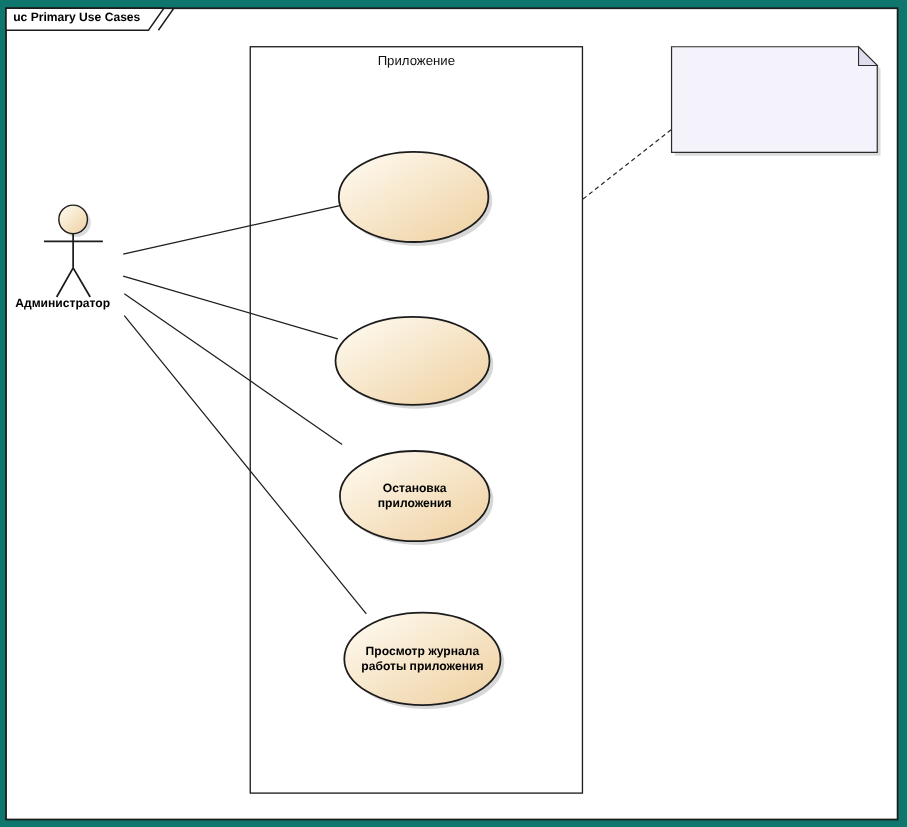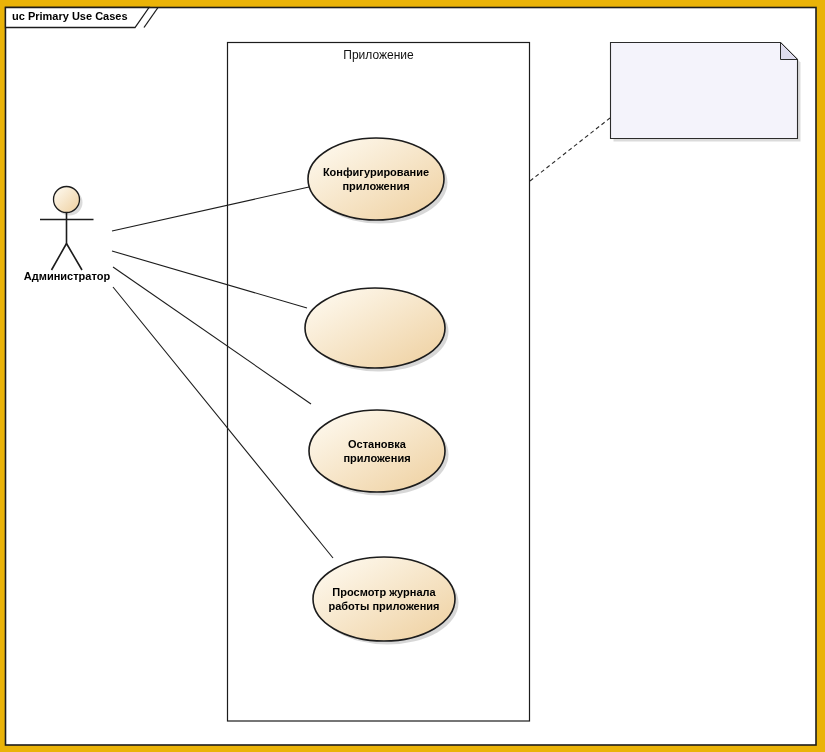--- a/index.html
+++ b/index.html
@@ -5,21 +5,21 @@
   html, body {
     margin: 0;
     padding: 0;
     background: #ffffff;
     font-family: "Liberation Sans", sans-serif;
   }
   .canvas {
     position: relative;
     width: 825px;
     height: 752px;
-    background: #eab308;
+    background: #0f766e;
     overflow: hidden;
   }
   .canvas svg {
     position: absolute;
     left: 0;
     top: 0;
   }
   .lbl {
     position: absolute;
     color: #000000;
@@ -42,21 +42,21 @@
   }
   .note-text {
     left: 619px;
     top: 57px;
     width: 172px;
     font-size: 11px;
     line-height: 14.5px;
     color: #000000;
   }
   .actor-label {
-    left: 14px;
+    left: 4px;
     top: 270px;
     width: 106px;
     text-align: center;
     font-size: 11px;
     font-weight: bold;
   }
   .uc-label {
     position: absolute;
     display: flex;
     align-items: center;
@@ -123,17 +123,16 @@
     <ellipse cx="377" cy="451" rx="68" ry="41" fill="url(#ucg)" stroke="#1C1C1C" stroke-width="1.6"></ellipse>
 
     <ellipse cx="387.5" cy="602.5" rx="71" ry="42" fill="#BDBDBD" opacity="0.6"></ellipse>
     <ellipse cx="384" cy="599" rx="71" ry="42" fill="url(#ucg)" stroke="#1C1C1C" stroke-width="1.6"></ellipse>
   </svg>
 
   <div class="lbl tab-label">uc Primary Use Cases</div>
   <div class="lbl boundary-label">Приложение</div>
   <div class="lbl actor-label">Администратор</div>
 
-  <div class="uc-label uc1">Конфигурирование приложения</div>
   <div class="uc-label uc4">Просмотр журнала работы приложения</div>
   <div class="uc-label uc3">Остановка приложения</div>
 
 </div>
 
 </body></html>

